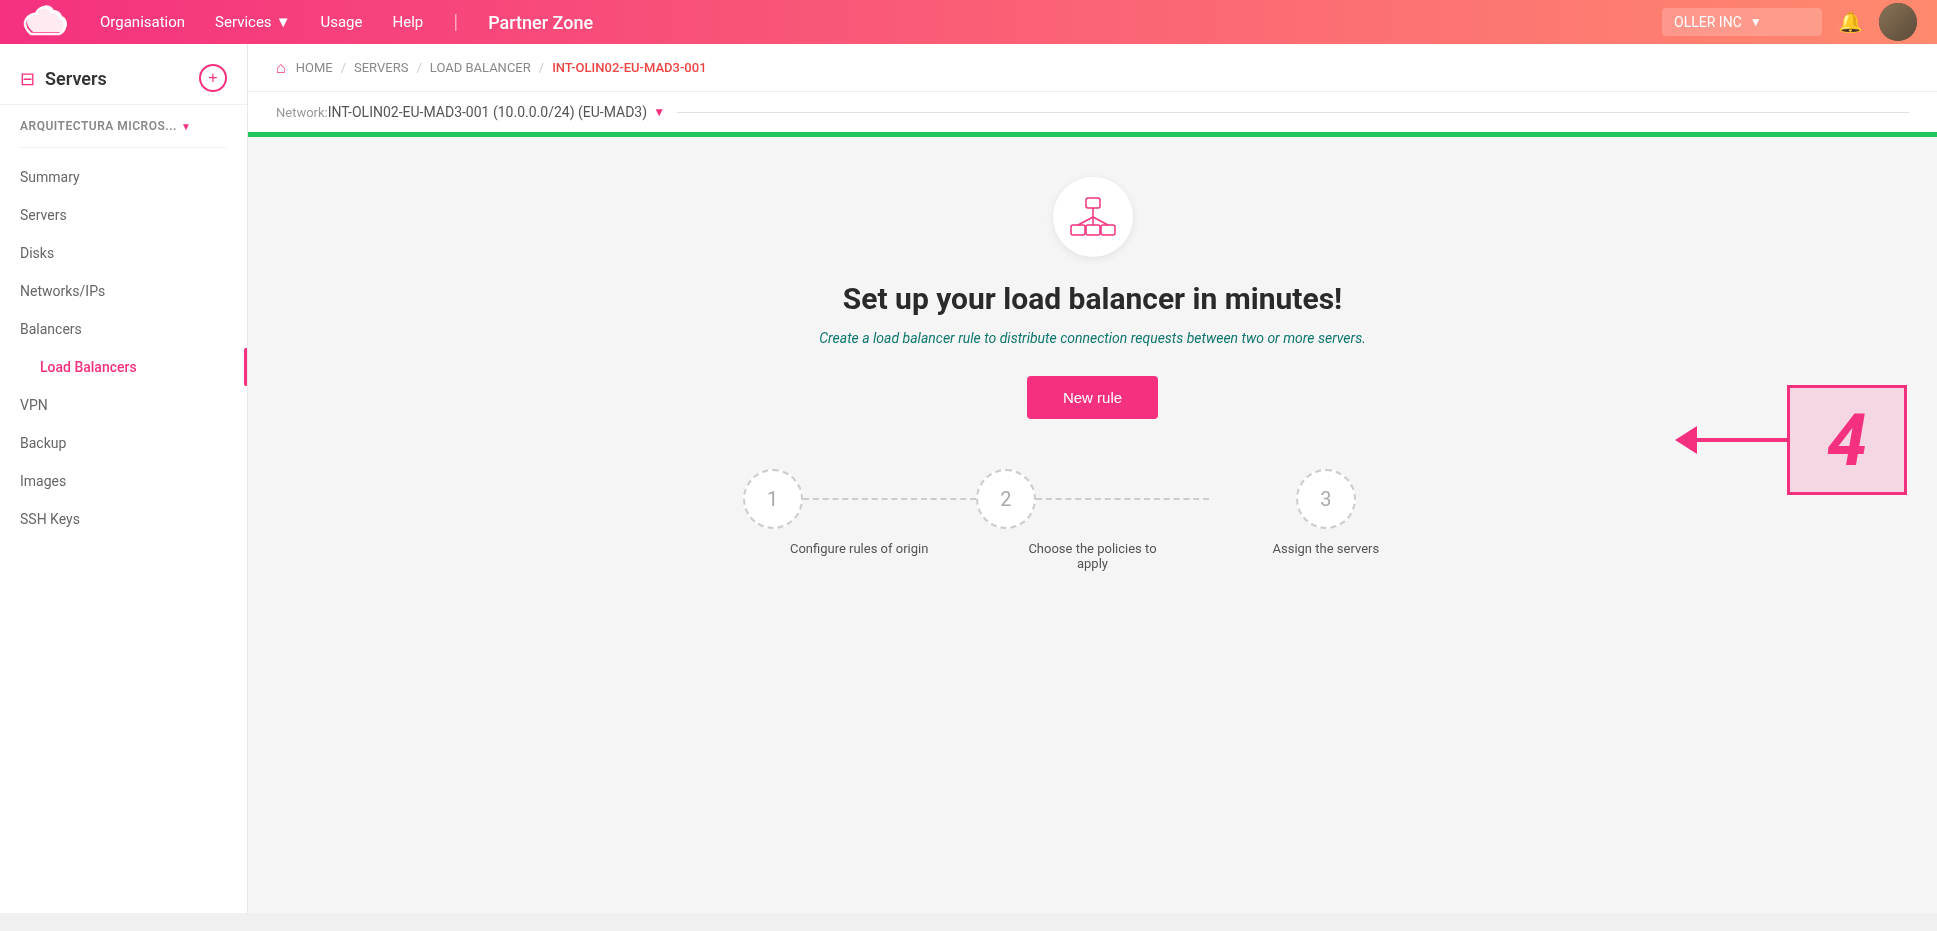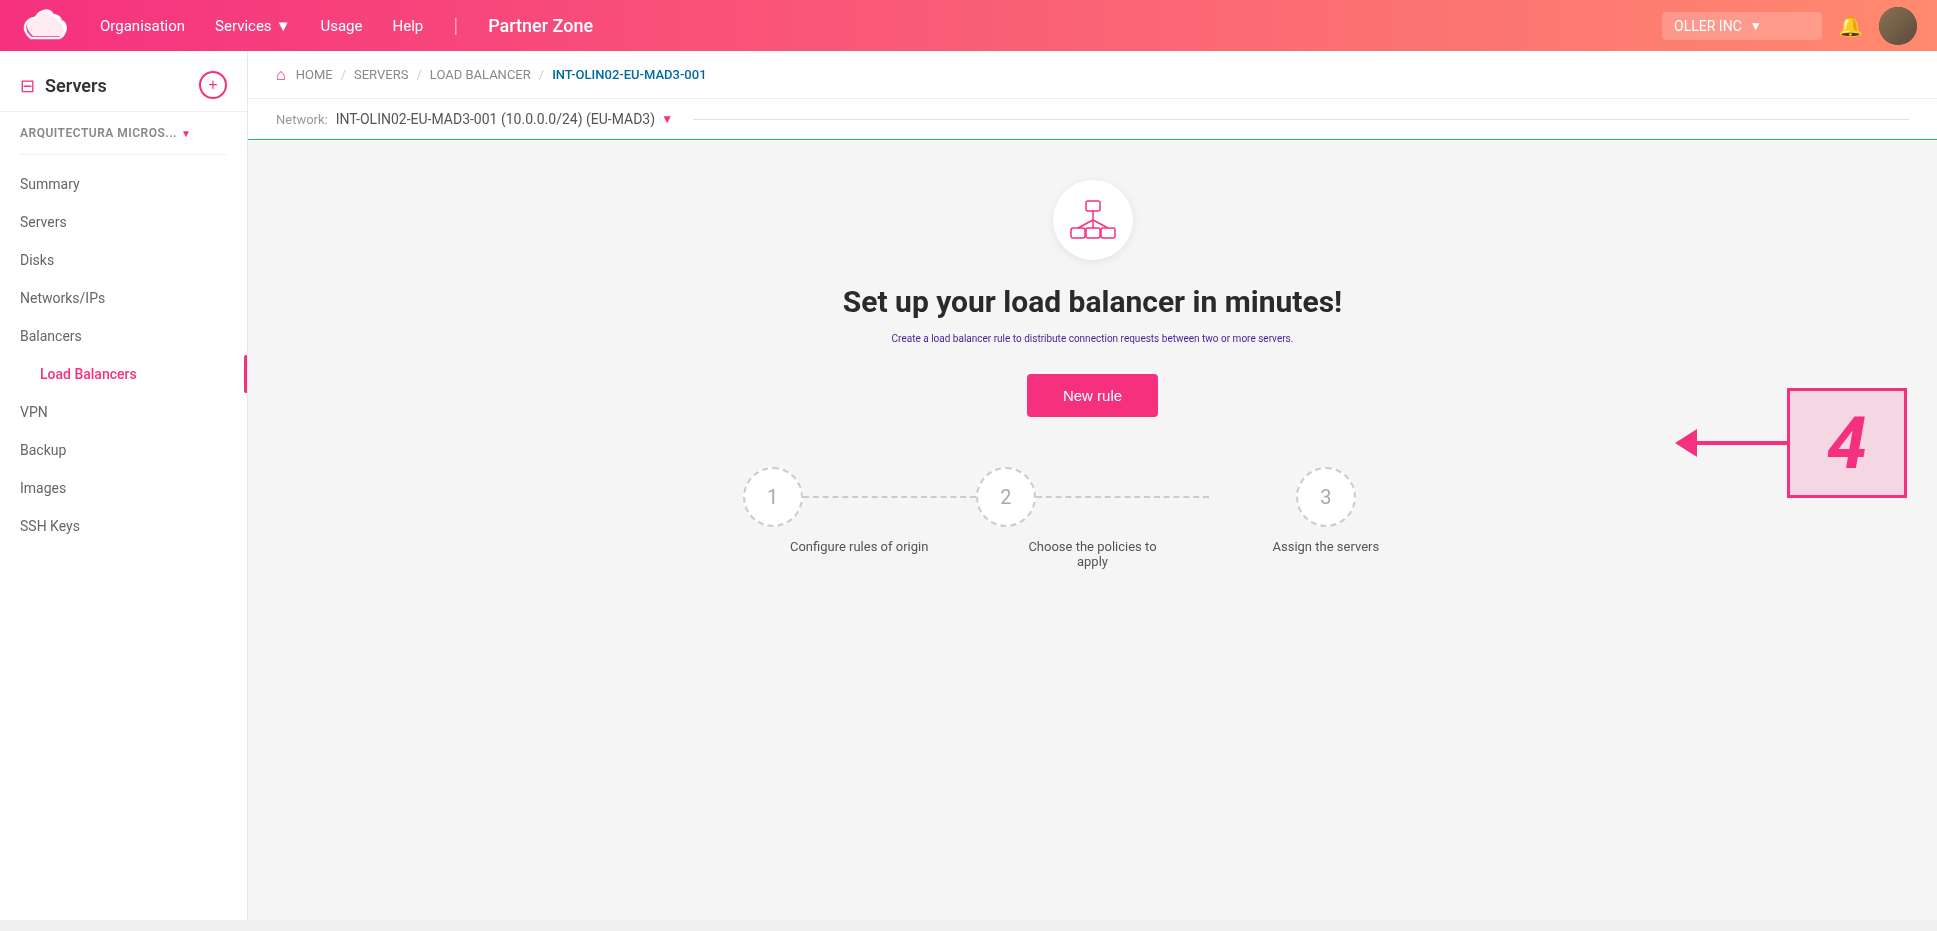--- a/index.html
+++ b/index.html
@@ -1,20 +1,20 @@
 <!DOCTYPE html>
 <html><head>
   <meta charset="utf-8">
   <style>
     * { box-sizing: border-box; margin: 0; padding: 0; }
     body { font-family: -apple-system, BlinkMacSystemFont, 'Segoe UI', Roboto, sans-serif; background: #f0f0f0; overflow: hidden; }
 
     
     .topnav {
-      height: 51px;
+      height: 44px;
       background: linear-gradient(to right, #f5317f, #ff8a6e);
       display: flex;
       align-items: center;
       padding: 0 20px;
       position: relative;
       z-index: 10;
     }
     .topnav-logo {
       width: 50px;
       height: 40px;
@@ -189,31 +189,30 @@
       padding: 14px 28px;
       display: flex;
       align-items: center;
       gap: 8px;
       font-size: 13px;
       color: #999;
       border-bottom: 1px solid #eee;
     }
     .breadcrumb-link { color: #888; cursor: pointer; text-decoration: none; }
     .breadcrumb-sep { color: #ccc; }
-    .breadcrumb-current { color: #0369a1; font-weight: 500; }
+    .breadcrumb-current { color: #ef4444; font-weight: 500; }
     .breadcrumb-home-icon { color: #f5317f; font-size: 16px; margin-right: 2px; }
 
     
     .network-bar {
       background: white;
       padding: 12px 28px;
       display: flex;
       align-items: center;
-      gap: 8px;
-      border-bottom: 1px solid #22c55e;
+      border-bottom: 5px solid #22c55e;
     }
     .network-label { font-size: 13px; color: #999; }
     .network-select {
       display: flex;
       align-items: center;
       gap: 6px;
       cursor: pointer;
       font-size: 14px;
       color: #555;
     }
@@ -251,24 +250,25 @@
     }
     .lb-icon-circle svg { width: 46px; height: 46px; }
 
     .lb-headline {
       font-size: 30px;
       font-weight: 700;
       color: #2a2a2a;
       margin-bottom: 14px;
     }
     .lb-subtext {
-      font-size: 10px;
-      color: #4c1d95;
+      font-size: 14px;
+      color: #0f766e;
       margin-bottom: 30px;
       text-align: center;
+      font-style: italic;
     }
 
     .new-rule-btn {
       background: #f5317f;
       color: white;
       border: none;
       padding: 13px 36px;
       border-radius: 4px;
       font-size: 15px;
       cursor: pointer;

